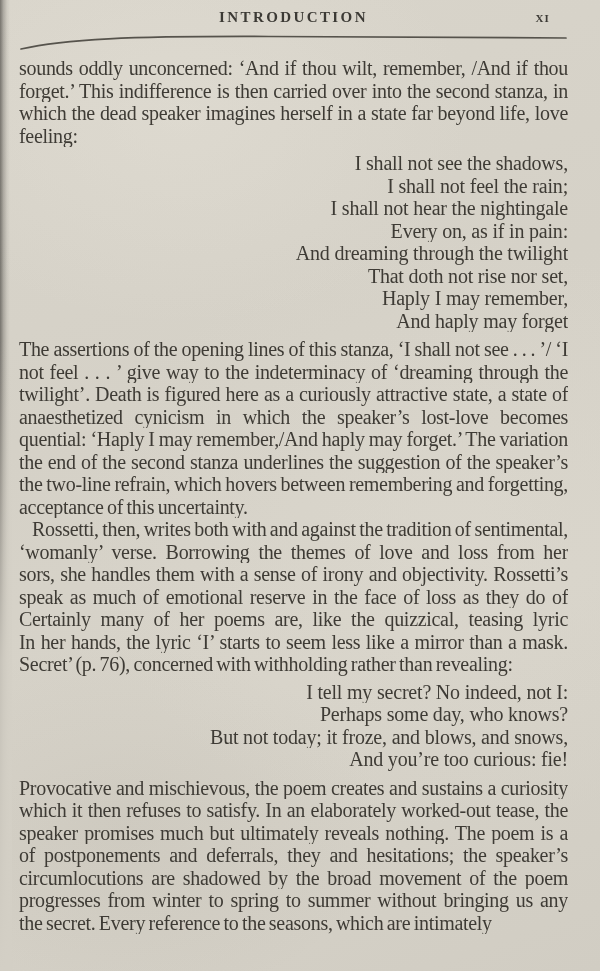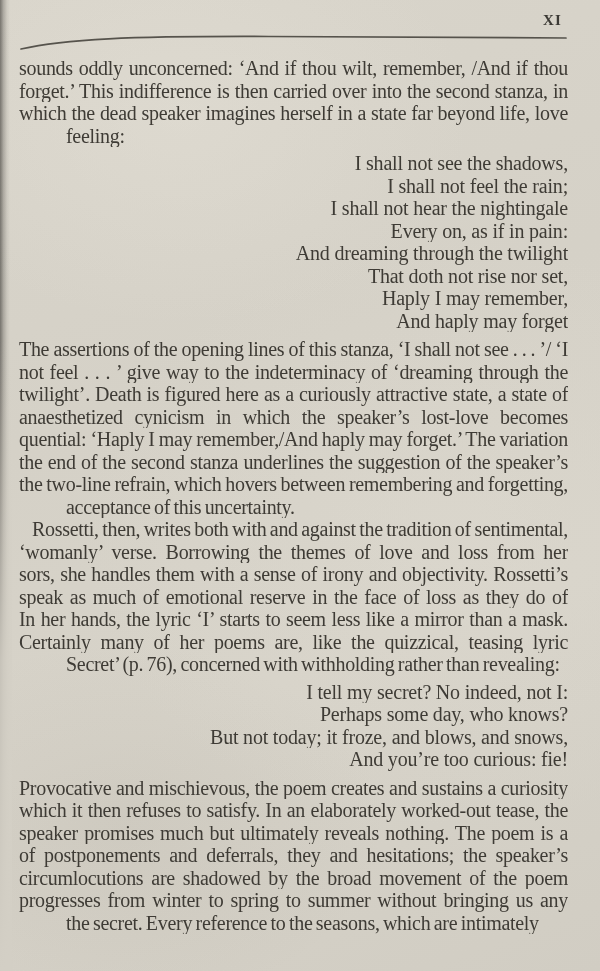--- a/index.html
+++ b/index.html
@@ -31,48 +31,49 @@
   .header {
     position: absolute; top: 7px; left: 19px; width: 549px; height: 26px;
     color: #3c3a35;
   }
   .header-title {
     position: absolute; left: 0; right: 0; top: 2px;
     text-align: center;
     font-size: 15px; font-weight: bold; letter-spacing: 2.4px;
   }
   .page-number {
-    position: absolute; right: 6px; top: 5px;
-    font-size: 15px; font-weight: bold; letter-spacing: 1.2px;
+    position: absolute; right: 18px; top: 5px;
+    font-size: 11px; font-weight: bold; letter-spacing: 1.2px;
   }
   .header-rule { position: absolute; left: 0; top: 20px; width: 549px; height: 28px; }
   .text-column {
     position: absolute; top: 57px; left: 19px; width: 549px;
     font-size: 20px; line-height: 22.5px;
     letter-spacing: -0.3px; word-spacing: -1.3px;
     color: #3e3b35;
   }
   .paragraph { margin: 0; }
   .line { height: 22.5px; overflow: hidden; }
   .line.just { text-align: justify; text-align-last: justify; }
-  .line.last { text-align: left; margin-left: 47px; }
+  .line.last { text-align: left; }
   .line.indent { text-indent: 13px; }
   .verse { padding-left: 131px; margin: 5px 0 6px 0; }
   .verse .line { text-align: right; letter-spacing: -0.2px; word-spacing: 0; }
   .verse .line.with-attr { display: flex; justify-content: space-between; flex-direction: column; }
   .attribution { margin-right: 4px; white-space: nowrap; }
 </style>
 </head>
 <body>
 
 <div class="page">
   <div class="left-edge"></div>
   <div class="left-edge-fade"></div>
 
   <div class="header">
+    <div class="header-title">INTRODUCTION</div>
     <div class="page-number">XI</div>
     <svg class="header-rule" viewBox="0 0 549 28" preserveAspectRatio="none">
       <path d="M2,22 C 45,12 110,9 250,9.5 C 400,10 520,10.5 547,11" fill="none" stroke="#56534c" stroke-width="1.7" stroke-linecap="round"></path>
     </svg>
   </div>
 
   <div class="text-column">
       <div class="paragraph">
         <div class="line just">sounds oddly unconcerned: ‘And if thou wilt, remember, /And if thou wilt,</div>
         <div class="line just">forget.’ This indifference is then carried over into the second stanza, in</div>
@@ -100,22 +101,22 @@
         <div class="line just">quential: ‘Haply I may remember,/And haply may forget.’ The variation of</div>
         <div class="line just">the end of the second stanza underlines the suggestion of the speaker’s</div>
         <div class="line just">the two-line refrain, which hovers between remembering and forgetting, at</div>
         <div class="line last">acceptance of this uncertainty.</div>
       </div>
       <div class="paragraph">
         <div class="line just indent">Rossetti, then, writes both with and against the tradition of sentimental,</div>
         <div class="line just">‘womanly’ verse. Borrowing the themes of love and loss from her predeces-</div>
         <div class="line just">sors, she handles them with a sense of irony and objectivity. Rossetti’s lyrics</div>
         <div class="line just">speak as much of emotional reserve in the face of loss as they do of suffering.</div>
+        <div class="line just">Certainly many of her poems are, like the quizzical, teasing lyric ‘Winter: My</div>
         <div class="line just">In her hands, the lyric ‘I’ starts to seem less like a mirror than a mask.</div>
-        <div class="line just">Certainly many of her poems are, like the quizzical, teasing lyric ‘Winter: My</div>
         <div class="line last">Secret’ (p. 76), concerned with withholding rather than revealing:</div>
       </div>
       <div class="verse">
         <div class="line">I tell my secret? No indeed, not I:</div>
         <div class="line">Perhaps some day, who knows?</div>
         <div class="line">But not today; it froze, and blows, and snows,</div>
         <div class="line">And you’re too curious: fie!</div>
       </div>
       <div class="paragraph">
         <div class="line just">Provocative and mischievous, the poem creates and sustains a curiosity</div>

